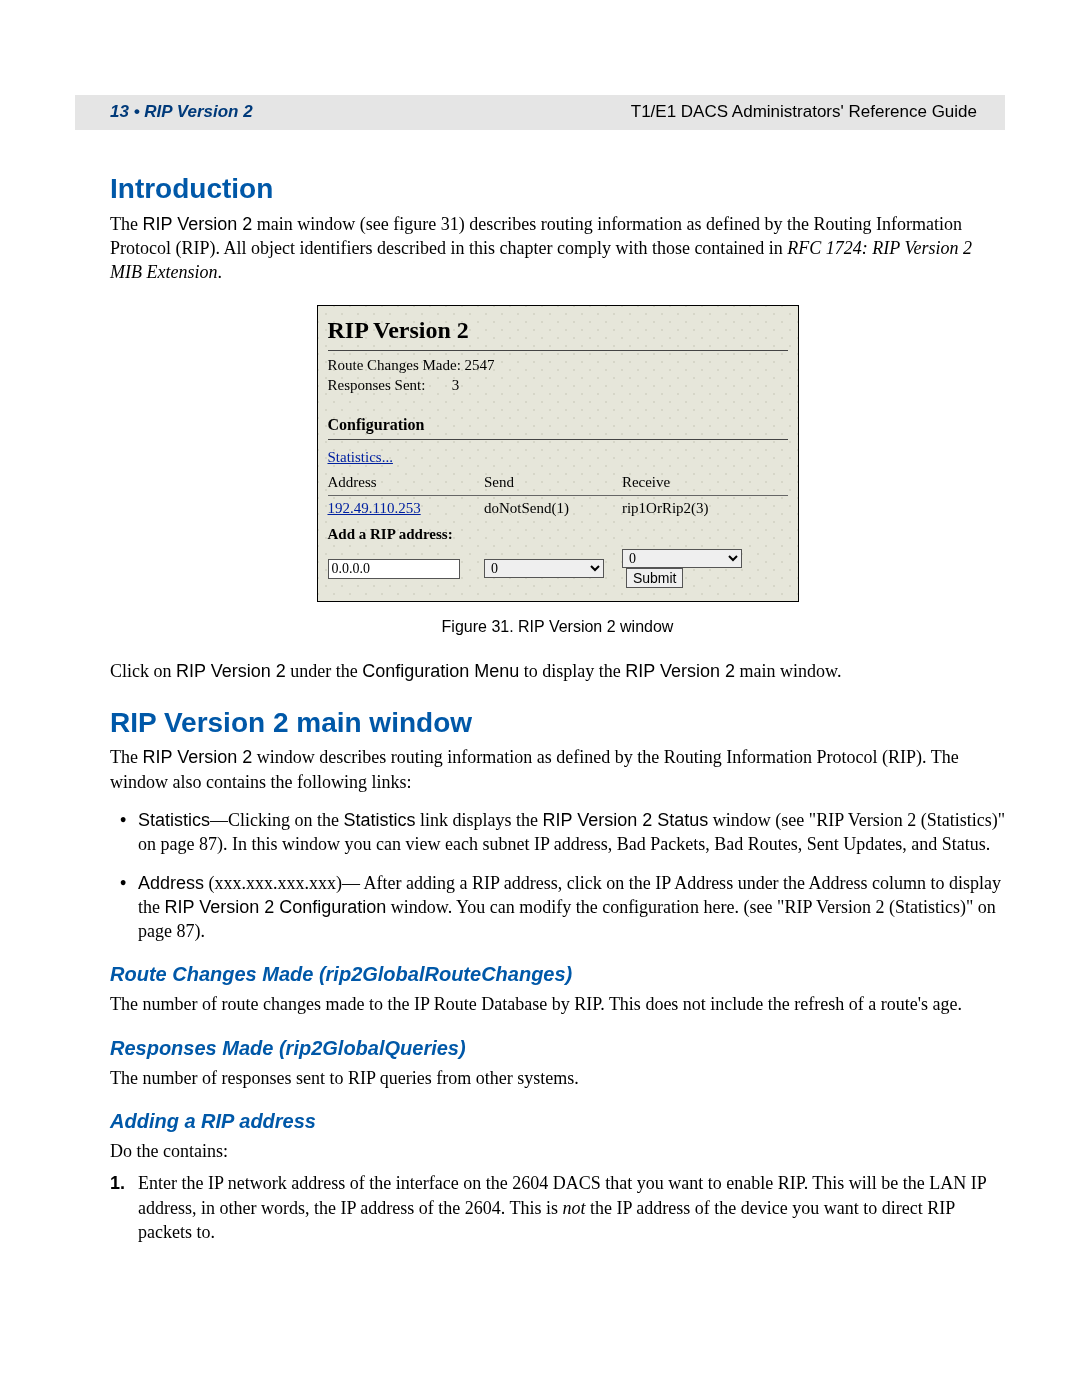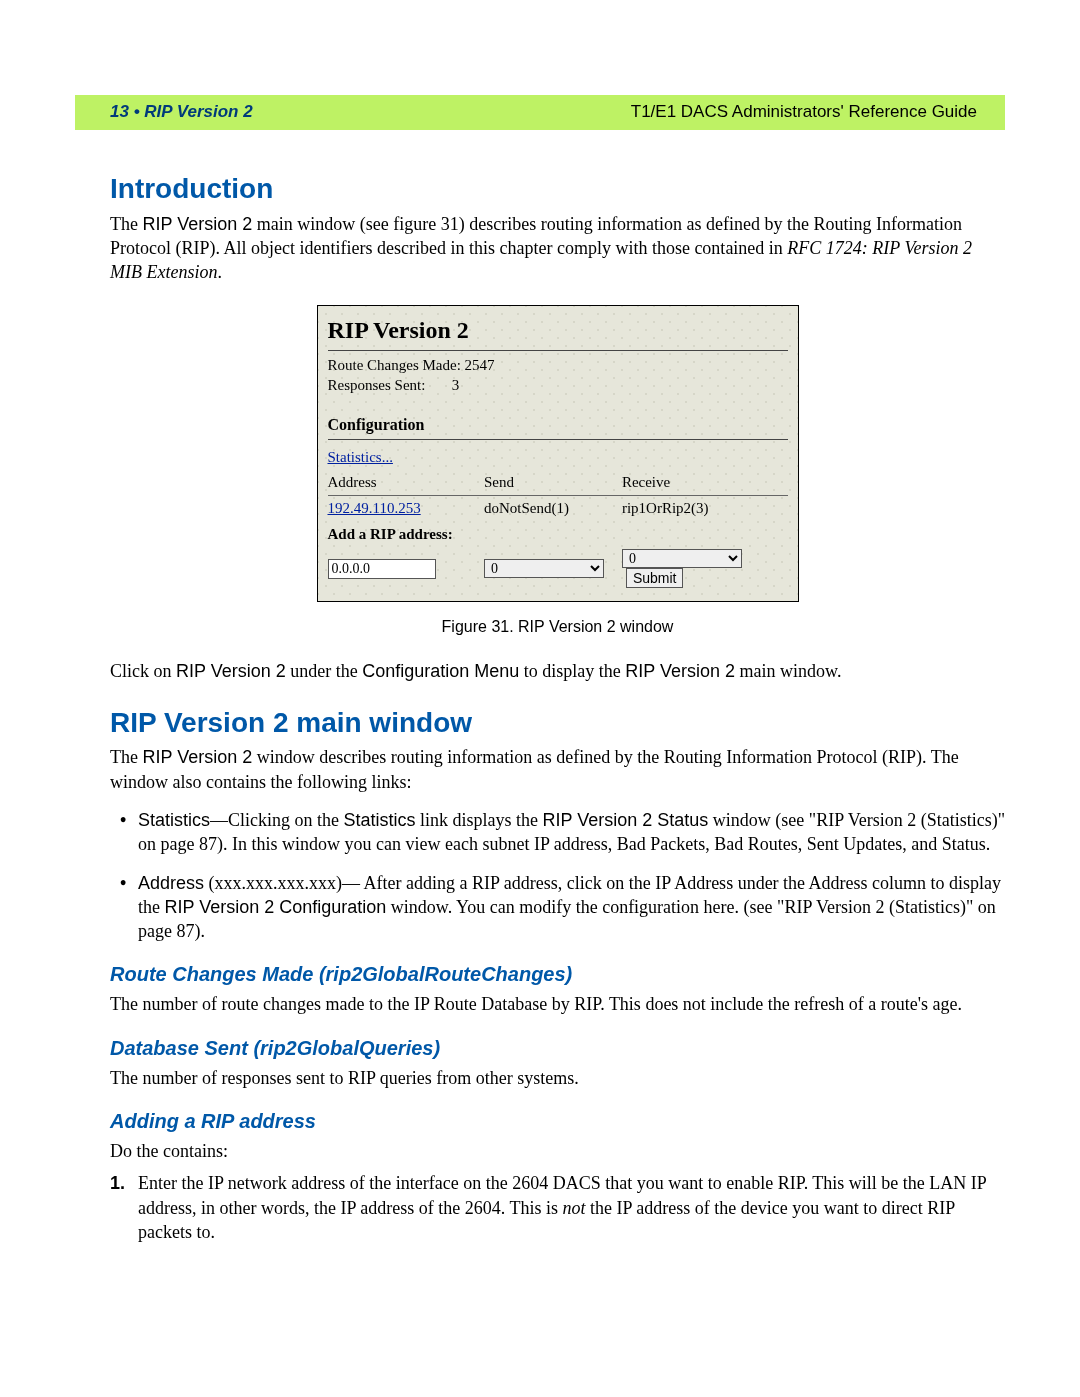--- a/index.html
+++ b/index.html
@@ -14,21 +14,21 @@
   .page {
     width: 1080px;
     min-height: 1397px;
     margin: 0 auto;
     position: relative;
     box-sizing: border-box;
     padding: 0 0 60px 0;
   }
   .header-band {
     margin: 95px 75px 0 75px;
-    background: #bef264;
+    background: #e5e5e5;
     padding: 6px 28px 6px 35px;
     display: flex;
     justify-content: space-between;
     align-items: center;
     font-size: 17px;
   }
   .header-left {
     font-family: "Arial Black", Arial, sans-serif;
     font-weight: 900;
     font-style: italic;
@@ -100,21 +100,21 @@
     text-decoration: underline;
     font-size: 15px;
   }
   .shot table { width: 100%; border-collapse: collapse; margin-top: 2px; font-size: 15px; }
   .shot td { padding: 2px 0; }
   .shot .thead-row td { border-bottom: 1px solid #666; }
   .shot .addr-link { color: #0020a0; text-decoration: underline; margin-top: 18px; }
   .shot .add-row td { padding-top: 4px; }
   .shot .add-label { font-weight: bold; }
   .shot input[type="text"] {
-    width: 108px;
+    width: 132px;
     font-family: inherit;
     font-size: 14px;
     padding: 1px 3px;
     border: 1px solid #555;
     background: #fff;
     box-sizing: border-box;
   }
   .shot select.sel {
     width: 120px;
     font-family: inherit;
@@ -254,21 +254,21 @@
         <span class="sans">Statistics</span><span>—Clicking on the </span><span class="sans">Statistics</span><span> link displays the </span><span class="sans">RIP Version 2 Status</span><span> window  (see "RIP Version 2 (Statistics)" on page 87). In this window you can view each subnet IP address, Bad Packets, Bad Routes, Sent Updates, and Status.</span>
       </li>
       <li>
         <span class="sans">Address</span><span> (xxx.xxx.xxx.xxx)— After adding a RIP address, click on the IP Address under the Address column to display the </span><span class="sans">RIP Version 2 Configuration</span><span> window.  You can modify the configuration here.  (see "RIP Version 2 (Statistics)" on page 87).</span>
       </li>
     </ul>
 
     <h2 class="blue-it">Route Changes Made (rip2GlobalRouteChanges)</h2>
     <p>The number of route changes made to the IP Route Database by RIP. This does not include the refresh of a route's age.</p>
 
-    <h2 class="blue-it">Database Sent (rip2GlobalQueries)</h2>
+    <h2 class="blue-it">Responses Made (rip2GlobalQueries)</h2>
     <p>The number of responses sent to RIP queries from other systems.</p>
 
     <h2 class="blue-it">Adding a RIP address</h2>
     <p style="margin-bottom:4px">Do the contains:</p>
 
     <ol class="steps">
       <li>
         <span class="num">1.</span>
         <span>Enter the IP network address of the interface on the 2604 DACS  that you want to enable RIP.  This will be the LAN IP address, in other words, the IP address of the 2604. This is </span><span class="ital">not</span><span> the IP address of the device you want to direct RIP packets to.</span>
       </li>

